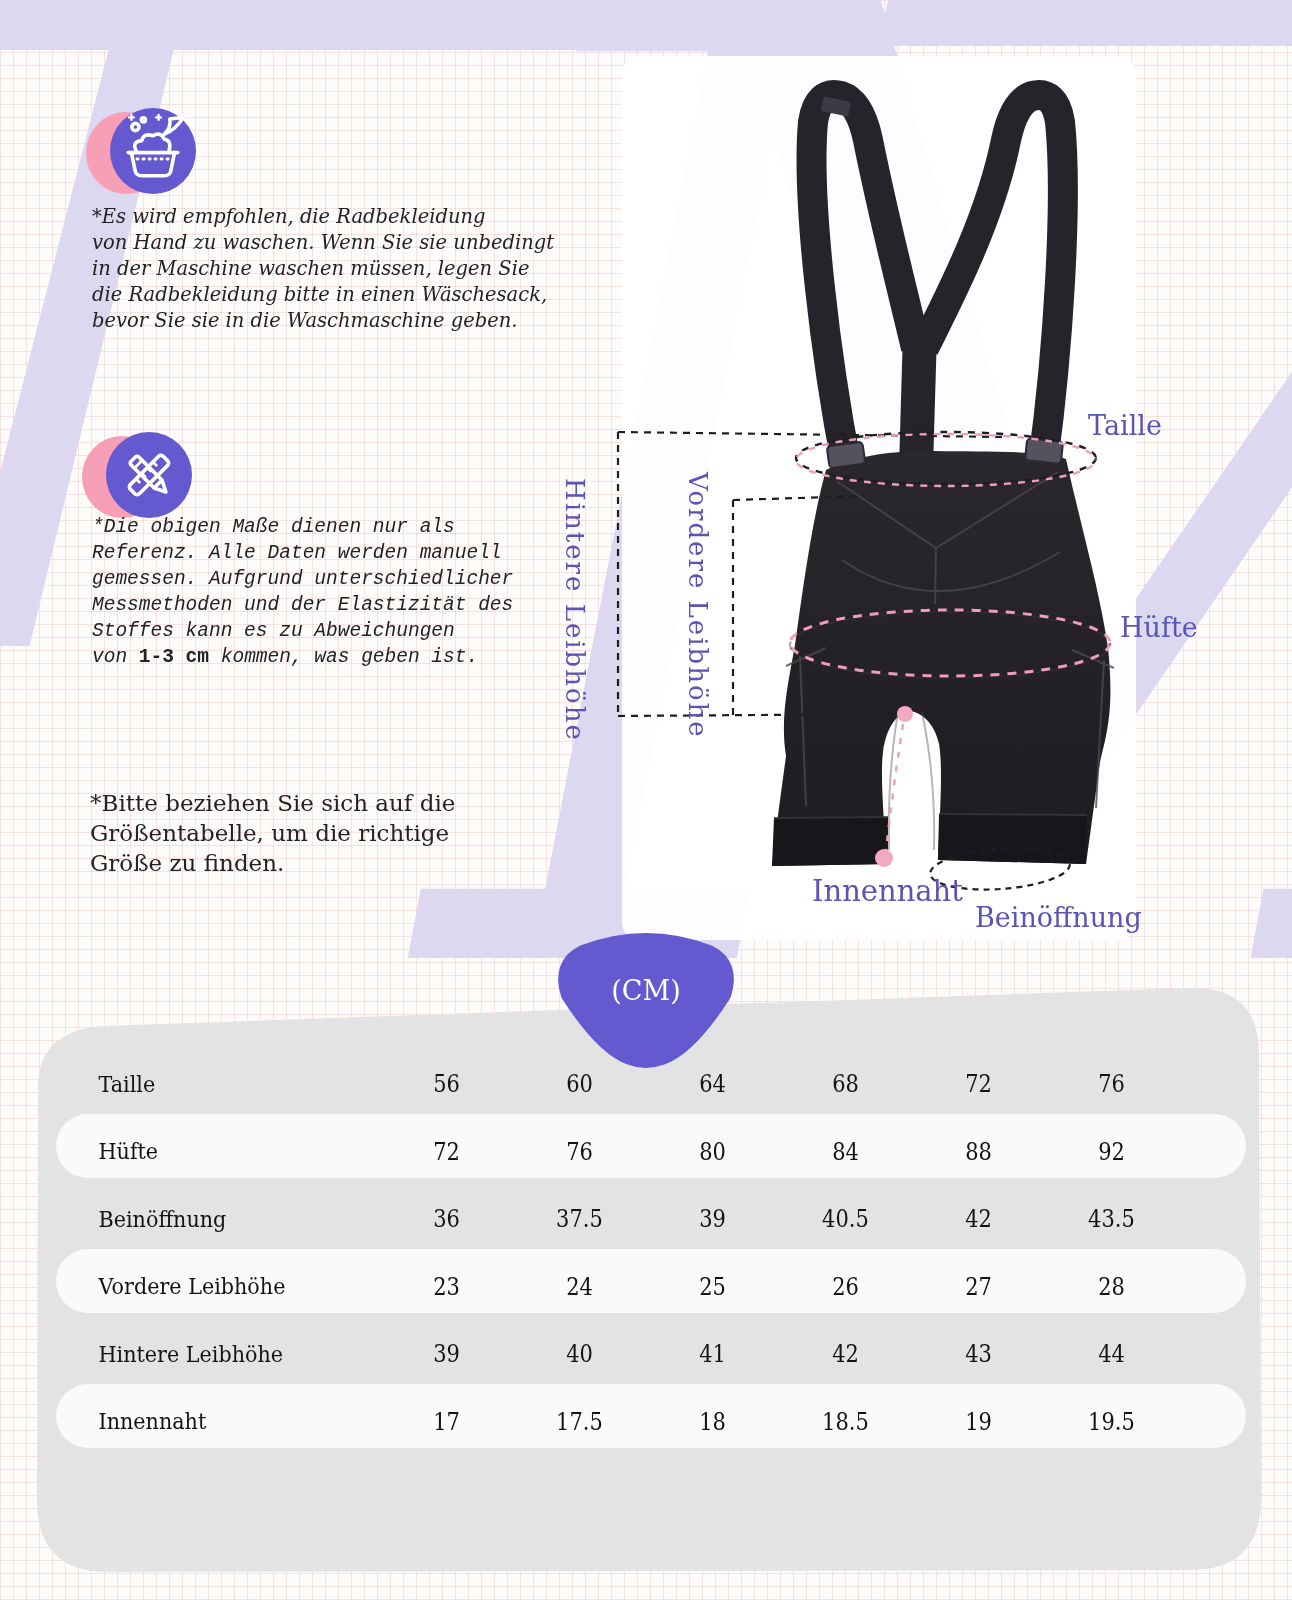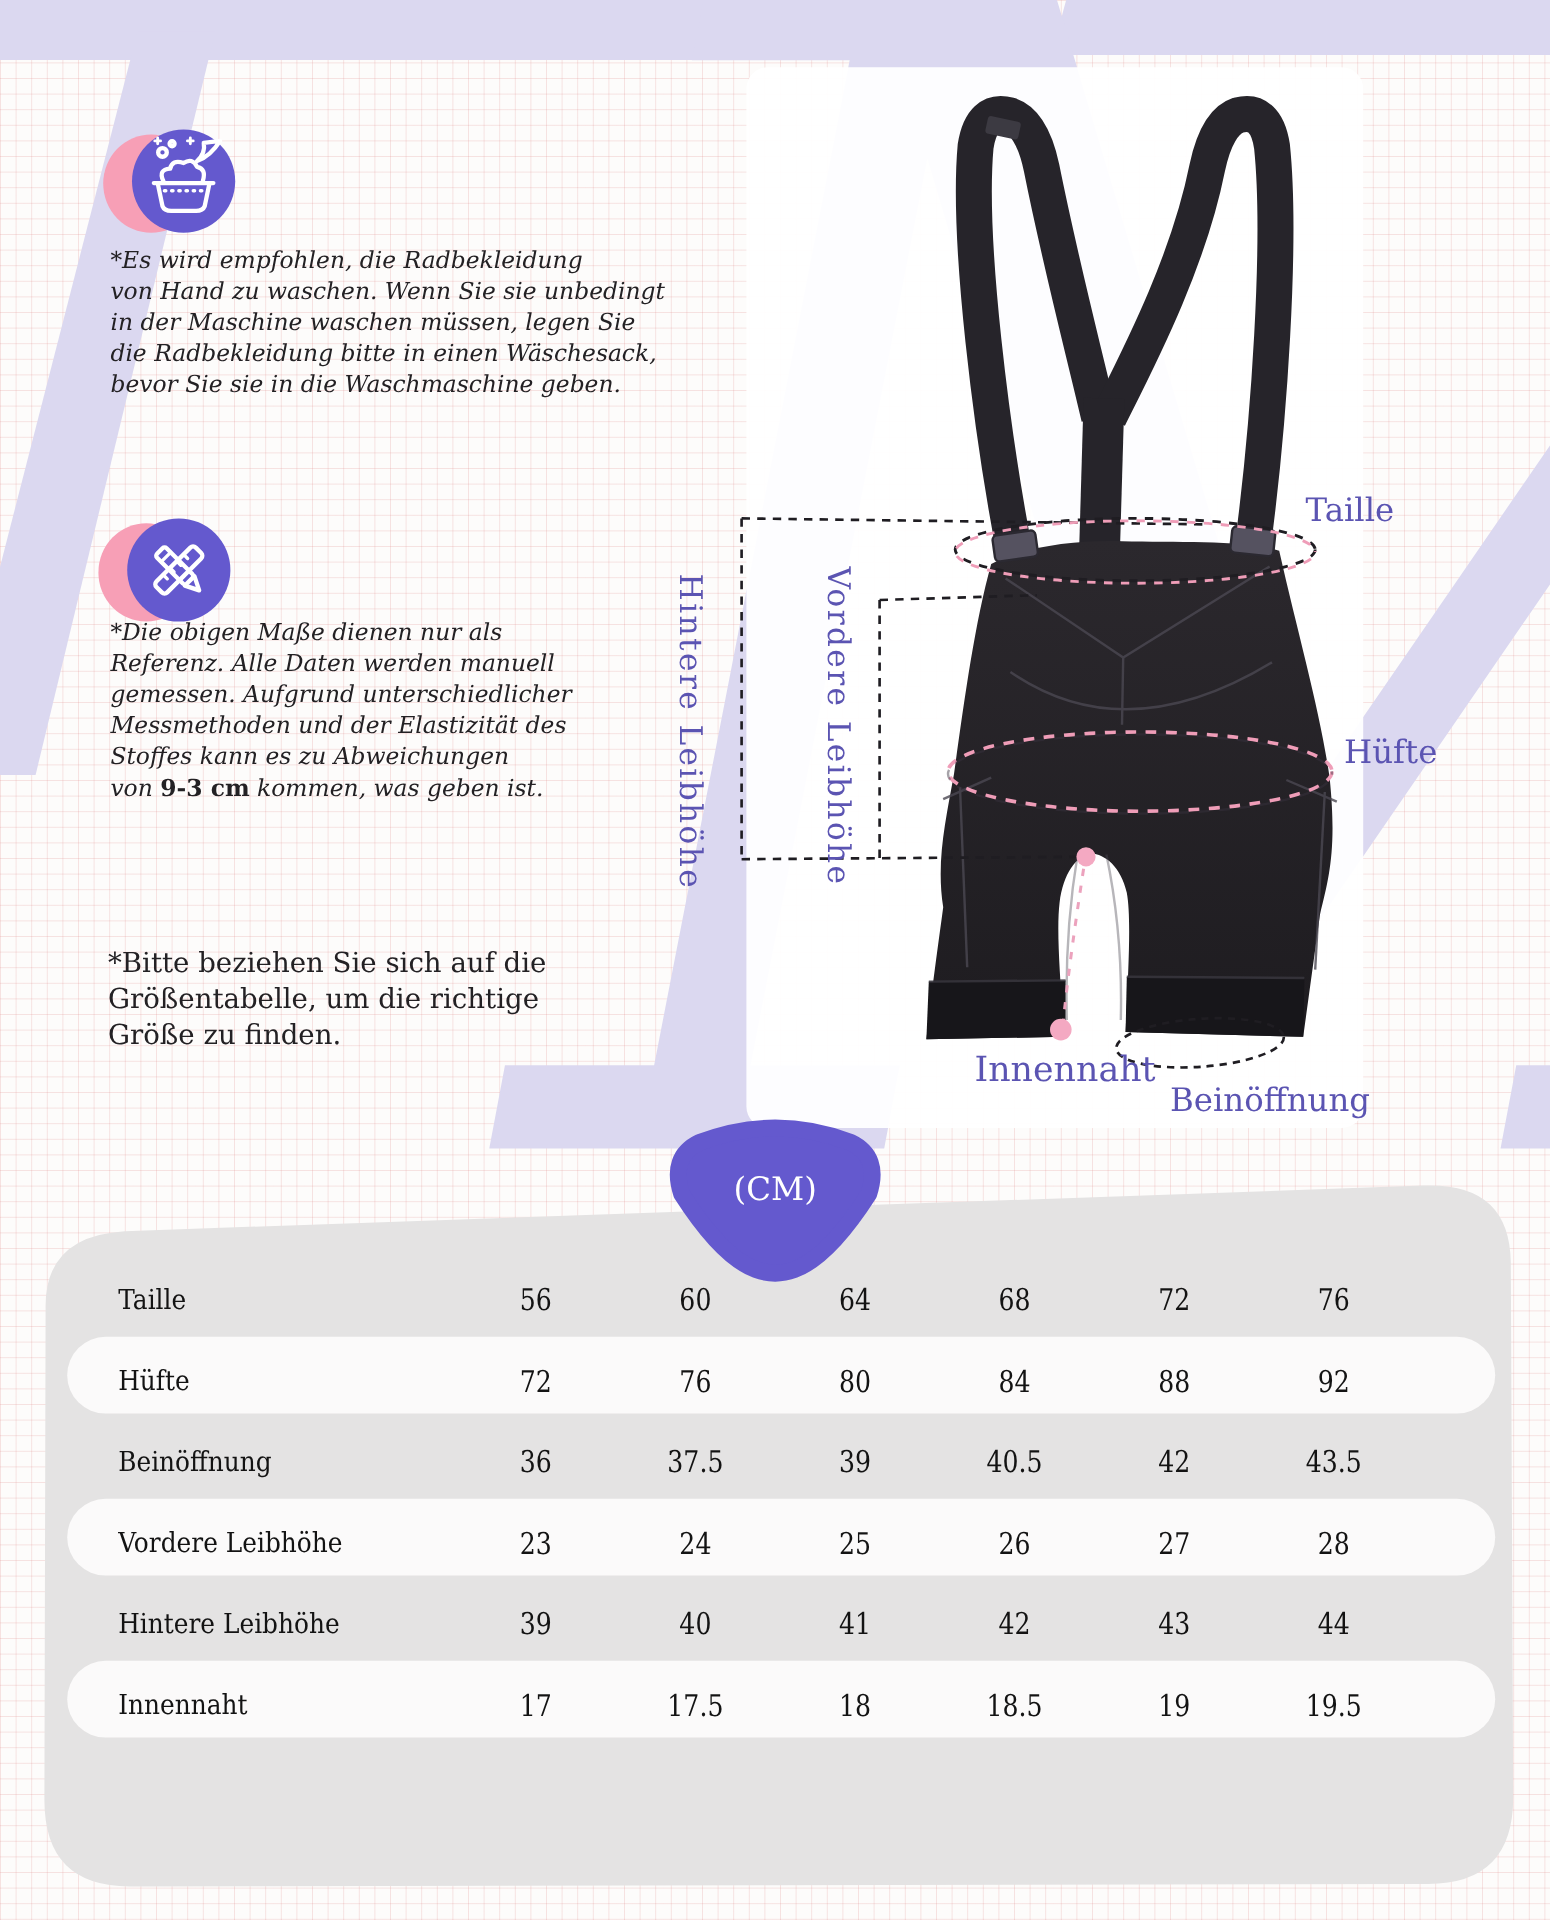--- a/index.html
+++ b/index.html
@@ -107,26 +107,26 @@
         </g>
         <g transform="rotate(-45)">
           <rect x="-7" y="-28" width="14" height="44" rx="3"></rect>
           <path d="M -7,16 L 0,30 L 7,16"></path>
           <path d="M -7,-19 L 7,-19" stroke-width="3.5"></path>
         </g>
       </g>
     </svg>
   </div>
 
-  <div class="note italic" style="left:92px;top:514px;width:450px;"><span>*Die obigen Maße dienen nur als
+  <div class="note italic" style="left:92px;top:514px;width:450px;font-family:Liberation Mono, monospace;"><span>*Die obigen Maße dienen nur als
 Referenz. Alle Daten werden manuell
 gemessen. Aufgrund unterschiedlicher
 Messmethoden und der Elastizität des
 Stoffes kann es zu Abweichungen
-von </span><span class="b">9-3 cm</span><span> kommen, was geben ist.</span></div>
+von </span><span class="b">1-3 cm</span><span> kommen, was geben ist.</span></div>
 
   <div class="note bold" style="left:90px;top:788px;width:470px;">*Bitte beziehen Sie sich auf die
 Größentabelle, um die richtige
 Größe zu finden.</div>
 
   <svg class="abs" style="left:540px;top:40px;width:760px;height:920px;" viewBox="540 40 760 920">
     <defs>
       <linearGradient id="bodyGrad" x1="0" y1="0" x2="0" y2="1">
         <stop offset="0" stop-color="#2b282d"></stop>
         <stop offset="1" stop-color="#1e1c20"></stop>

